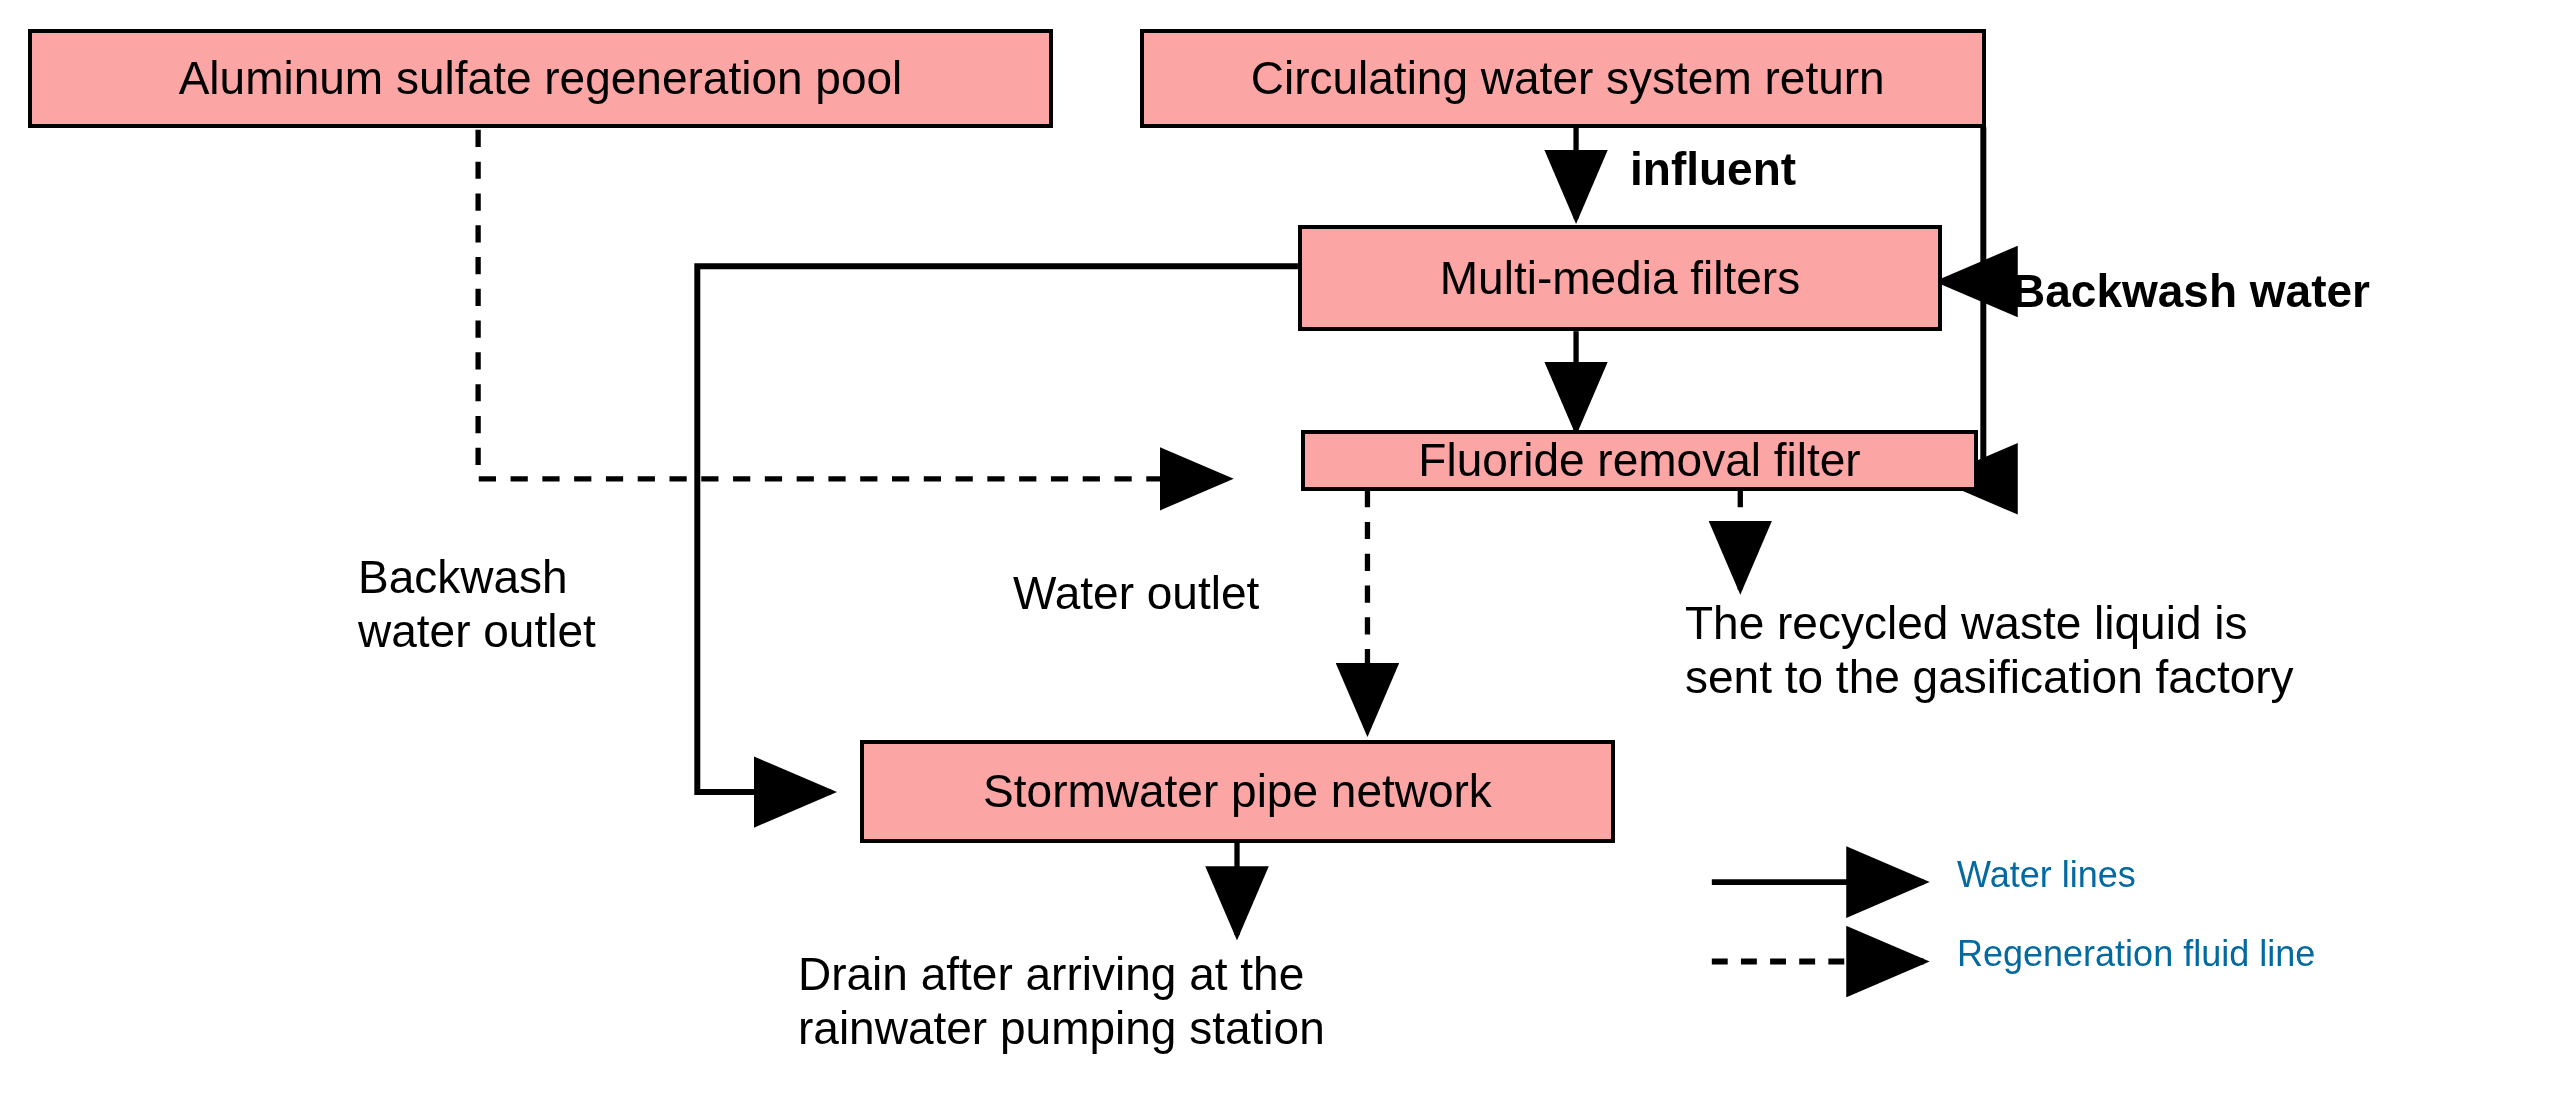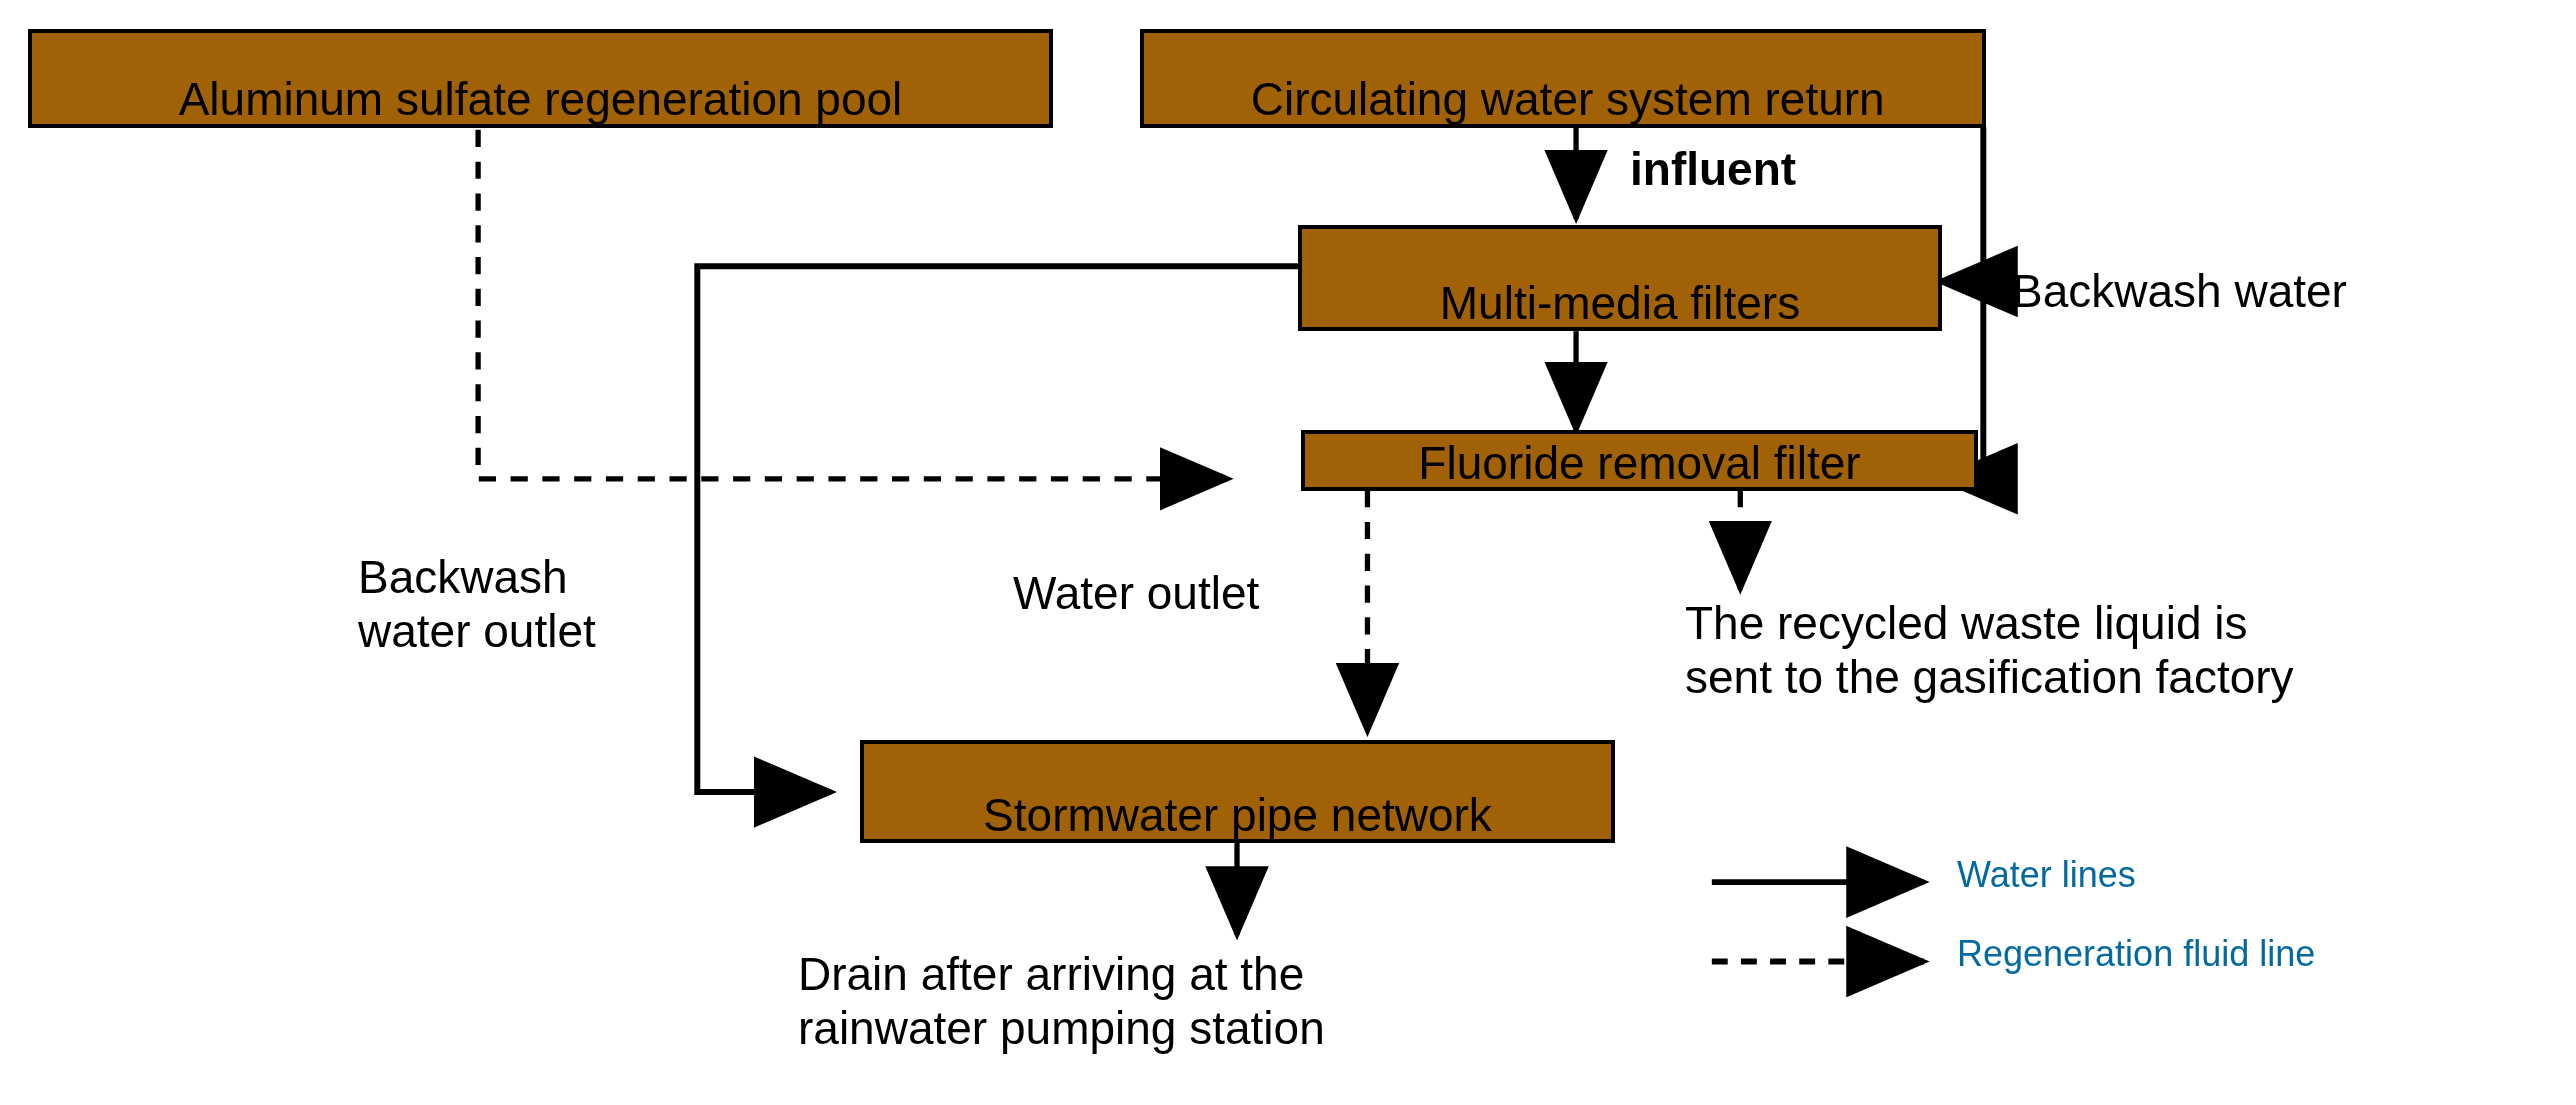--- a/index.html
+++ b/index.html
@@ -22,23 +22,23 @@
     left: 0;
     top: 0;
     width: 2576px;
     height: 1106px;
     pointer-events: none;
   }
   .node {
     position: absolute;
     box-sizing: border-box;
     border: 4px solid #000000;
-    background: #a16207;
+    background: #fca5a5;
     display: flex;
-    align-items: flex-end;
+    align-items: center;
     justify-content: center;
     color: #000000;
     font-size: 46px;
     line-height: 1.05;
     white-space: nowrap;
     padding: 0 14.6px;
   }
   .freetext {
     position: absolute;
     color: #000000;
@@ -110,21 +110,21 @@
   <div class="node" style="left:1301px; top:430px; width:677px; height:61px;">
     <span>Fluoride removal filter</span>
   </div>
 
   <div class="node" style="left:853px; top:740px; width:755px; height:103px;margin-left:7px;">
     <span>Stormwater pipe network</span>
   </div>
 
   <div class="freetext" style="left:1603px; top:142px; width:278px; text-align:left; font-weight:bold;margin-left:27px;">influent</div>
 
-  <div class="freetext left" style="left:2012px; top:264px; width:543px;">Backwash water</div>
+  <div class="freetext left" style="left:2012px; top:264px; width:543px;font-weight:bold;">Backwash water</div>
 
   <div class="freetext" style="left:358px; top:550px; width:331px;">Backwash
 water outlet</div>
 
   <div class="freetext" style="left:1013px; top:566px; width:331px;">Water outlet</div>
 
   <div class="freetext" style="left:798px; top:947px; width:881px;">Drain after arriving at the
 rainwater pumping station</div>
 
   <div class="freetext left" style="left:1685px; top:596px; width:881px;">The recycled waste liquid is

